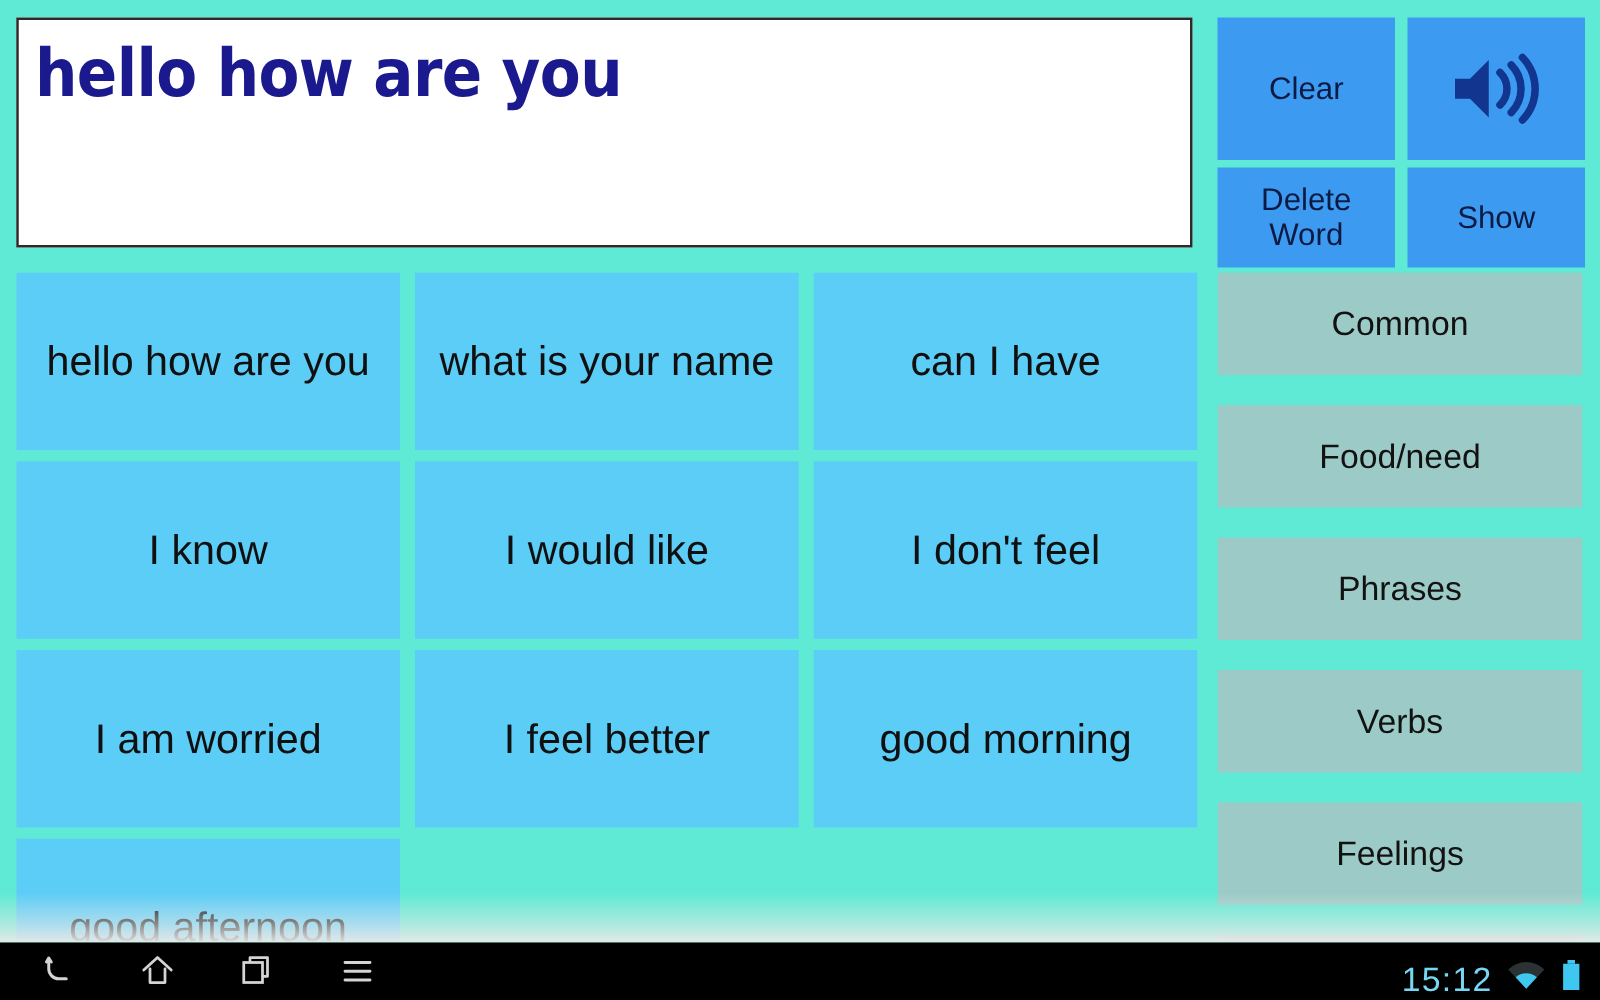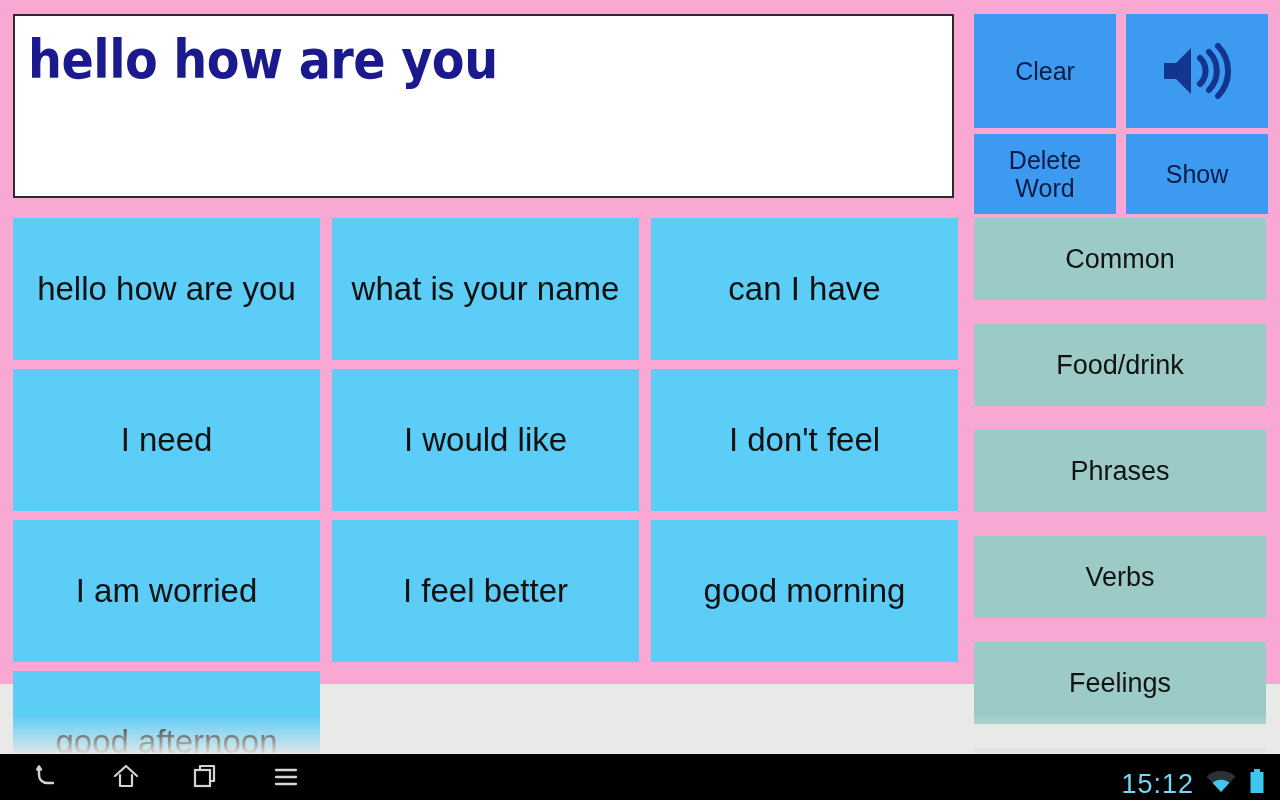--- a/index.html
+++ b/index.html
@@ -11,22 +11,22 @@
   }
 
   body {
     font-family: "Liberation Sans", sans-serif;
     background: #e9e9e7;
   }
 
   #app {
     position: relative;
     width: 1280px;
-    height: 684px;
-    background: #f9a8d4;
+    height: 800px;
+    background: #5eead4;
   }
 
   
   .top-area {
     position: absolute;
     left: 0; top: 0;
     width: 1280px;
     height: 212px;
   }
 
@@ -246,21 +246,21 @@
       <button class="phrase-btn">
         <span>hello how are you</span>
       </button>
       <button class="phrase-btn">
         <span>what is your name</span>
       </button>
       <button class="phrase-btn">
         <span>can I have</span>
       </button>
       <button class="phrase-btn">
-        <span>I need</span>
+        <span>I know</span>
       </button>
       <button class="phrase-btn">
         <span>I would like</span>
       </button>
       <button class="phrase-btn">
         <span>I don't feel</span>
       </button>
       <button class="phrase-btn">
         <span>I am worried</span>
       </button>
@@ -273,21 +273,21 @@
       <button class="phrase-btn">
         <span>good afternoon</span>
       </button>
     </div>
 
   <div class="category-col" id="category-col">
       <button class="category-btn">
         <span>Common</span>
       </button>
       <button class="category-btn">
-        <span>Food/drink</span>
+        <span>Food/need</span>
       </button>
       <button class="category-btn">
         <span>Phrases</span>
       </button>
       <button class="category-btn">
         <span>Verbs</span>
       </button>
       <button class="category-btn">
         <span>Feelings</span>
       </button>

